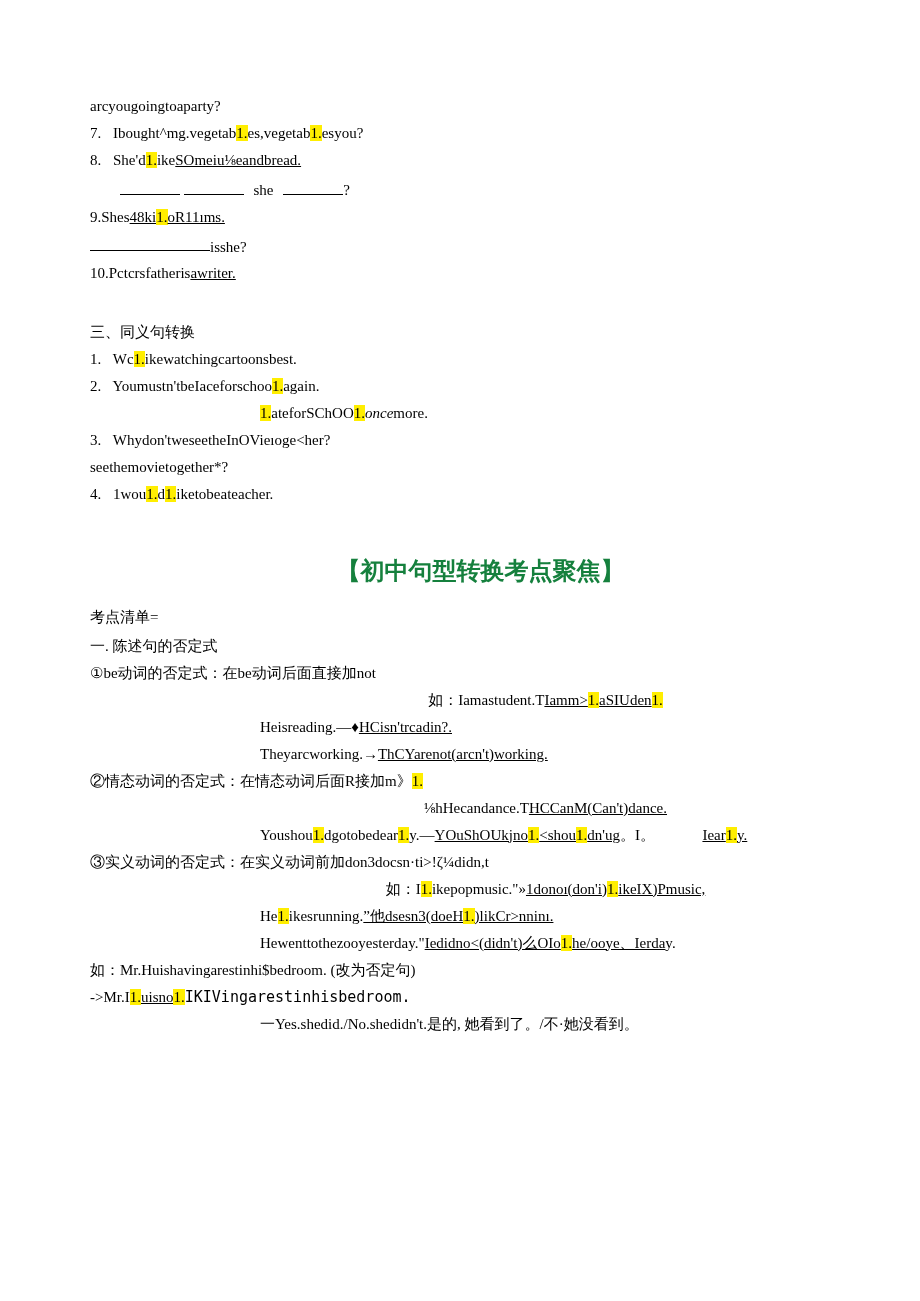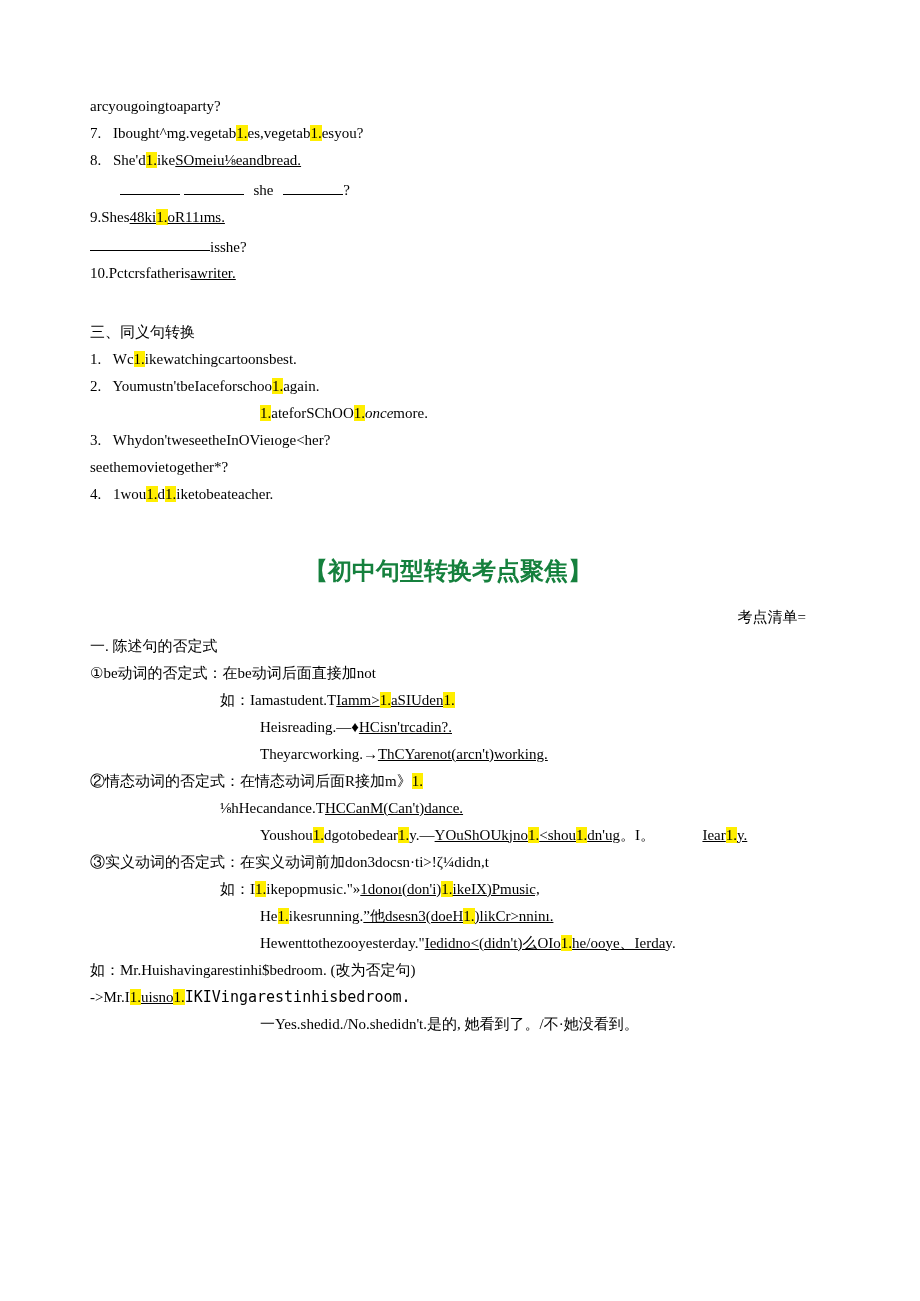--- a/index.html
+++ b/index.html
@@ -6,39 +6,39 @@
     margin: 0;
     padding: 0;
     width: 920px;
     font-family: "Times New Roman", "SimSun", serif;
     font-size: 15px;
     line-height: 1.4;
     color: #000;
     background: #fff;
   }
   .page {
-    padding: 90px 114px 70px 90px;
+    padding: 90px 49px 70px 90px;
   }
   .line {
     margin: 6px 0;
   }
   .hl {
     background: #ffee00;
   }
-  .indent-1 { padding-left: 130px; }
+  .indent-1 { padding-left: 130px; text-align: center; }
   .indent-2 { padding-left: 170px; }
   .header-blue {
     color: #15803d;
     font-size: 24px;
     font-weight: bold;
     text-align: center;
     margin: 50px 0 18px 0;
   }
   .center-small {
-    text-align: right;
+    text-align: left;
     margin: 8px 0;
   }
   .underline {
     text-decoration: underline;
     margin-top: 24px;
   }
   .blank-line-short {
     display: inline-block;
     border-bottom: 1px solid #000;
     min-width: 60px;

